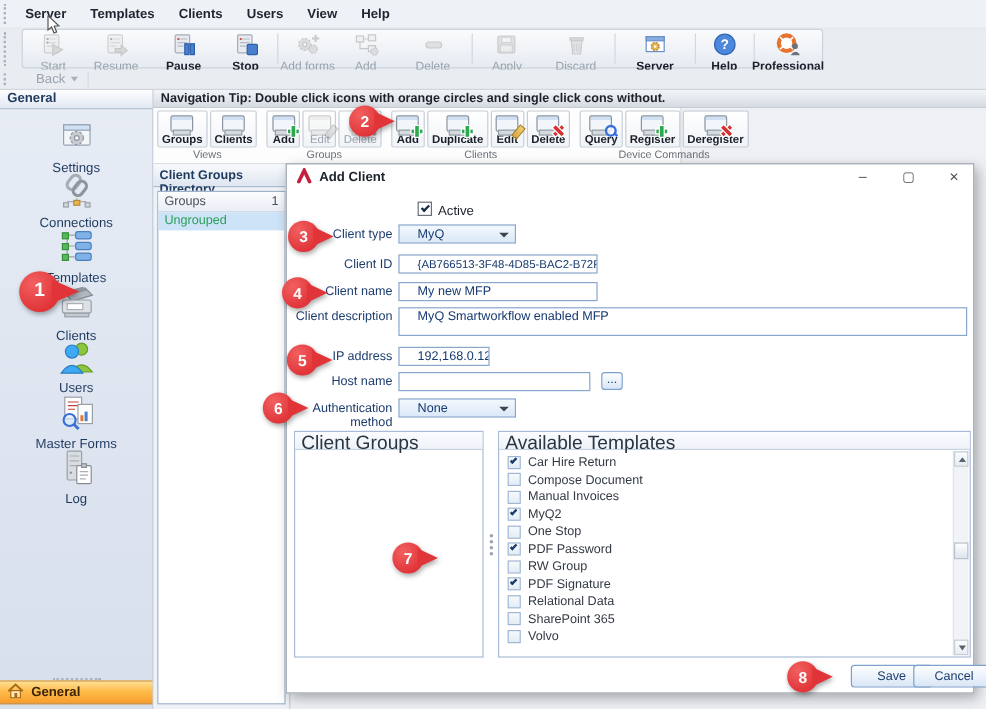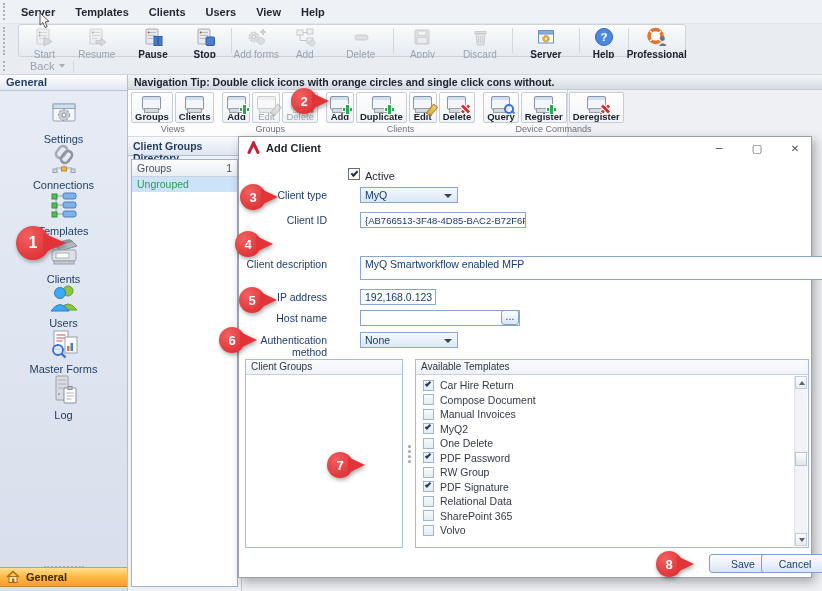--- a/index.html
+++ b/index.html
@@ -100,34 +100,34 @@
             border:1px solid #9aa1ab; box-shadow:3px 4px 10px rgba(0,0,0,.3); z-index:20; }
   .dlg-title { height:22px; display:flex; align-items:center; padding:0 10px 0 8px; gap:6px; }
   .dlg-title .ttl { font-weight:600; color:#1c212b; font-size:11px; }
   .winbtns { margin-left:auto; display:flex; gap:26px; color:#4a4f58; }
   .winbtn { width:12px; text-align:center; font-size:12px; line-height:12px; }
   .wb-min::before { content:'–'; } .wb-max::before { content:'▢'; font-size:11px; } .wb-close::before { content:'✕'; font-size:10px; }
 
   .row { position:absolute; left:0; width:100%; height:16px; }
   .flabel { position:absolute; left:0px; width:88px; text-align:right; color:#1d3c6e; font-size:10.5px; top:2px; }
   .input, .ddown, .tarea { position:absolute; left:93px; border:1px solid #89a6cc; background:#fff;
-            color:#173a70; font-size:10.5px; padding:1px 0 0 4px; height:16px; line-height:13px;
-            white-space:nowrap; overflow:hidden;margin-left:28px; }
+            color:#173a70; font-size:10.5px; padding:1px 0 0 15px; height:16px; line-height:13px;
+            white-space:nowrap; overflow:hidden; }
   .ddown { background:linear-gradient(#f3f8fd,#dbe8f8); }
   .ddown .arr { position:absolute; right:5px; top:6px; width:0; height:0;
                 border-left:4px solid transparent; border-right:4px solid transparent; border-top:4px solid #3c4350; }
   .tarea { height:24px; white-space:normal; }
   .cb13 { width:12px; height:12px; border:1px solid #6a7077; background:#fff; position:relative; display:inline-block; }
   .chkmark { position:absolute; left:2px; top:2px; width:7px; height:4px; border-left:2px solid #1d2c4a;
              border-bottom:2px solid #1d2c4a; transform:rotate(-45deg); display:none; }
   .checked .chkmark { display:block; }
 
   .subpanel { position:absolute; top:222px; height:189px; border:1px solid #a8bcd8; background:#fff; }
   .sp-header { height:15px; background:linear-gradient(#fbfcfe,#eef2f8); border-bottom:1px solid #c5d2e2;
-               color:#2b3644; font-size:10px; padding:1px 0 0 5px; }
+               color:#2b3644; font-size:16px; padding:1px 0 0 5px; }
   .splitter { position:absolute; left:167px; top:222px; width:7px; height:189px; display:flex;
               flex-direction:column; align-items:center; justify-content:center; gap:2px; }
   .splitter i { width:3px; height:3px; background:#9aa4b2; border-radius:50%; }
 
   .tpl-list { position:absolute; left:1px; right:14px; top:16px; bottom:1px; overflow:hidden; padding-top:2px; }
   .tpl-row { height:14.5px; display:flex; align-items:center; padding-left:6px; gap:6px; }
   .tpl-cb { width:11px; height:11px; border:1px solid #9fb6d2; background:linear-gradient(#f7fafc,#e2ecf6);
             position:relative; flex:0 0 auto; }
   .tpl-cb .chkmark { left:1px; top:1px; width:6px; height:3px; border-color:#1d3c6e; }
   .tpl-row.checked .chkmark { display:block; }
@@ -533,20 +533,24 @@
       <span>MyQ</span>
       <span class="arr"></span>
     </span>
   </div>
 
   <div class="row" style="top:75px;">
     <span class="flabel">Client ID</span>
     <span class="input" style="width:166px;font-size:9.5px;">{AB766513-3F48-4D85-BAC2-B72F6F680053}</span>
   </div>
 
+  <div class="row" style="top:98px;">
+    <span class="flabel">Client name</span>
+    <span class="input" style="width:166px;">My new MFP</span>
+  </div>
 
   <div class="row" style="top:119px;">
     <span class="flabel">Client description</span>
     <span class="tarea" style="width:474px;">MyQ Smartworkflow enabled MFP</span>
   </div>
 
   <div class="row" style="top:152px;">
     <span class="flabel">IP address</span>
     <span class="input" style="width:76px;">192,168.0.123</span>
   </div>
@@ -600,21 +604,21 @@
 
         <div class="tpl-row checked">
           <span class="tpl-cb">
             <span class="chkmark"></span>
           </span>
           <span class="tpl-lbl">MyQ2</span>
         </div>
 
         <div class="tpl-row">
           <span class="tpl-cb"></span>
-          <span class="tpl-lbl">One Delete</span>
+          <span class="tpl-lbl">One Stop</span>
         </div>
 
         <div class="tpl-row checked">
           <span class="tpl-cb">
             <span class="chkmark"></span>
           </span>
           <span class="tpl-lbl">PDF Password</span>
         </div>
 
         <div class="tpl-row">

